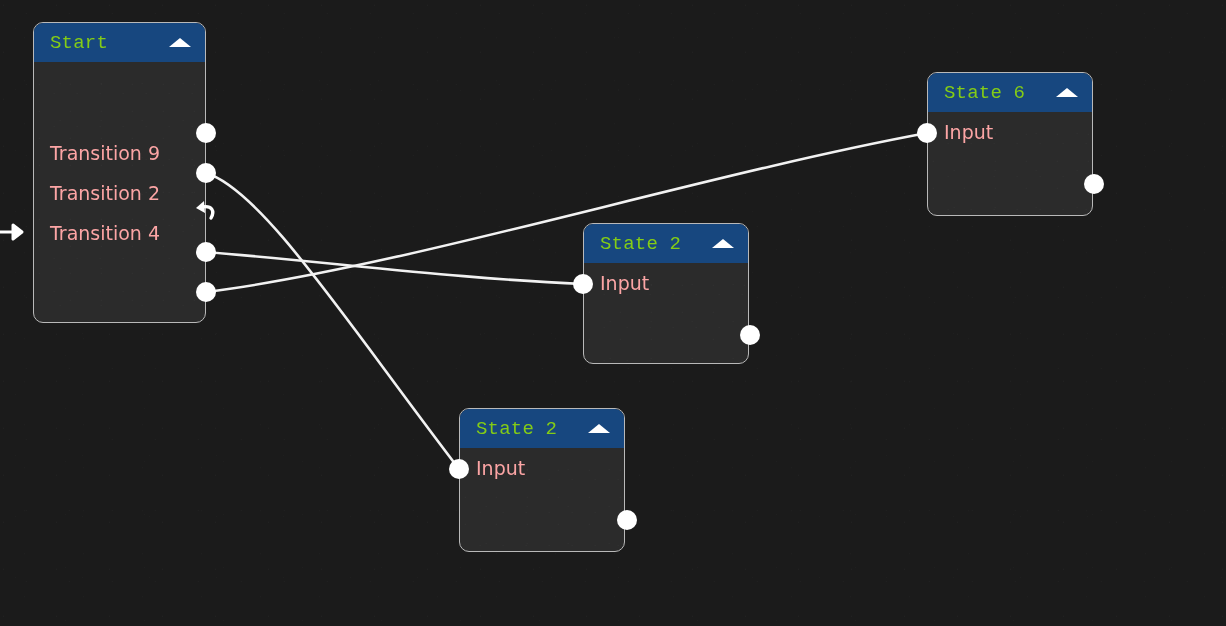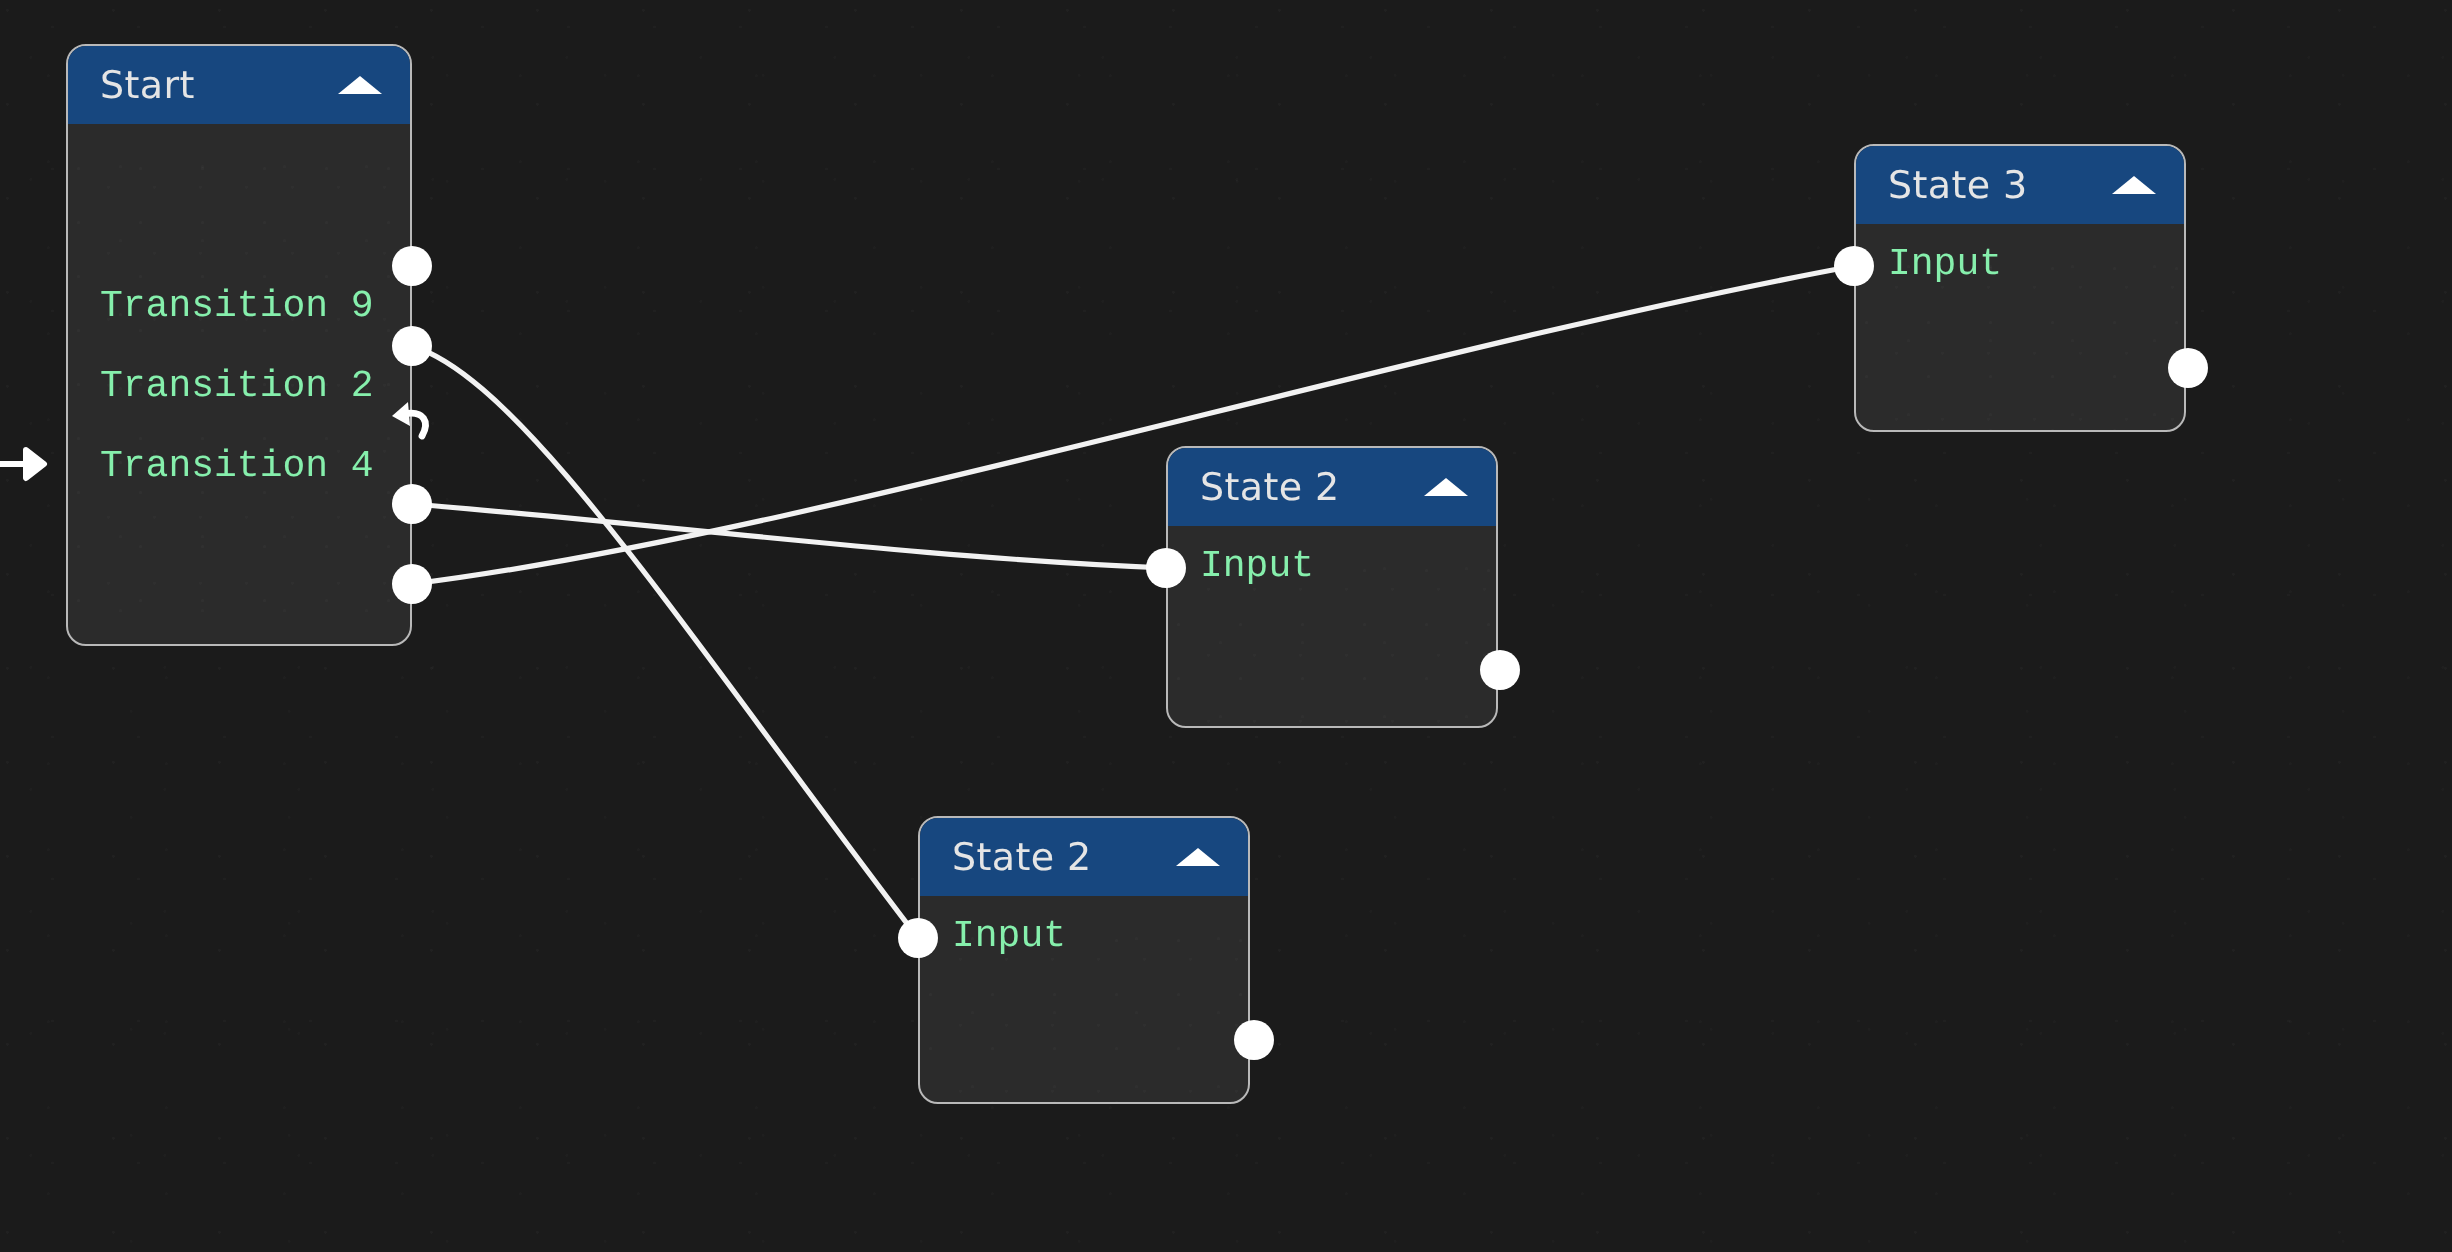--- a/index.html
+++ b/index.html
@@ -74,24 +74,25 @@
     position: relative;
     height: 39px;
     background-color: #17477f;
     display: flex;
     align-items: center;
     padding: 0 14px 0 16px;
     box-sizing: border-box;
     z-index: 1;
   }
   .node-title {
-    color: #e5e5e5;
+    color: #84cc16;
     font-size: 19px;
     letter-spacing: 0.2px;
     white-space: nowrap;
+    font-family: Liberation Mono, monospace;
   }
   .caret-icon {
     margin-left: auto;
     width: 0;
     height: 0;
     border-left: 11px solid transparent;
     border-right: 11px solid transparent;
     border-bottom: 9px solid #ffffff;
   }
 
@@ -102,24 +103,23 @@
 
   .row {
     position: relative;
     height: 40px;
     display: flex;
     align-items: center;
     padding-left: 16px;
     box-sizing: border-box;
   }
   .row-label {
-    color: #86efac;
+    color: #fca5a5;
     font-size: 19px;
     white-space: nowrap;
-    font-family: Liberation Mono, monospace;
   }
 
   
   .port {
     position: absolute;
     width: 20px;
     height: 20px;
     border-radius: 50%;
     background: #ffffff;
     z-index: 9;
@@ -179,21 +179,21 @@
   <div class="port" style="left:206px; top:173px;"></div>
   <svg class="selfloop-icon" style="left:206px; top:212px;" viewBox="0 0 26 26">
     <path d="M 9 8 C 19 6, 22 12, 18 19" fill="none" stroke="#ffffff" stroke-width="3.4" stroke-linecap="round"></path>
     <path d="M 11 2 L 3 9 L 12 14 Z" fill="#ffffff"></path>
   </svg>
   <div class="port" style="left:206px; top:252px;"></div>
   <div class="port" style="left:206px; top:292px;"></div>
 
   <div class="node" style="left:927px; top:72px; width:166px; height:144px;">
     <div class="node-header">
-      <span class="node-title">State 3</span>
+      <span class="node-title">State 6</span>
       <span class="caret-icon"></span>
     </div>
     <div class="node-body">
       <div class="row">
         <span class="row-label">Input</span>
       </div>
     </div>
   </div>
   <div class="port" style="left:927px; top:133px;"></div>
   <div class="port" style="left:1094px; top:184px;"></div>

